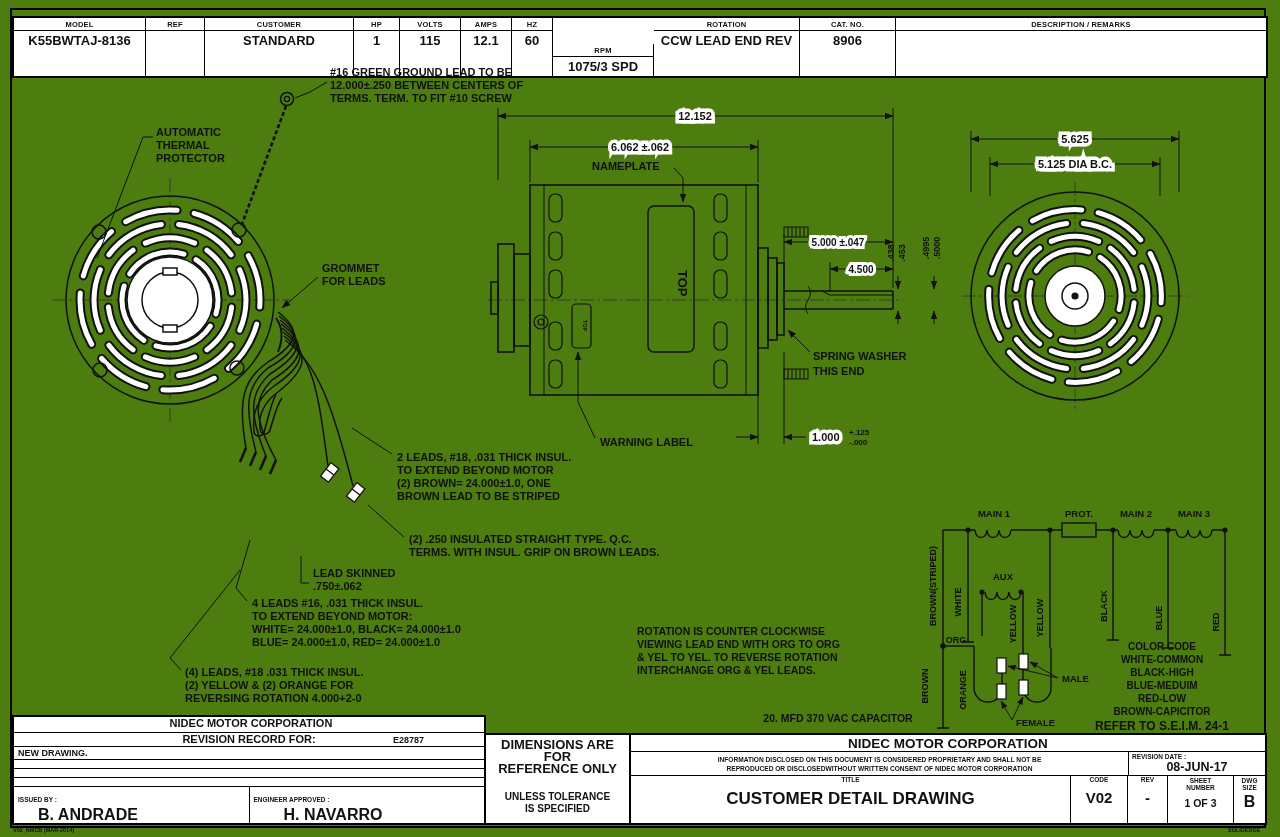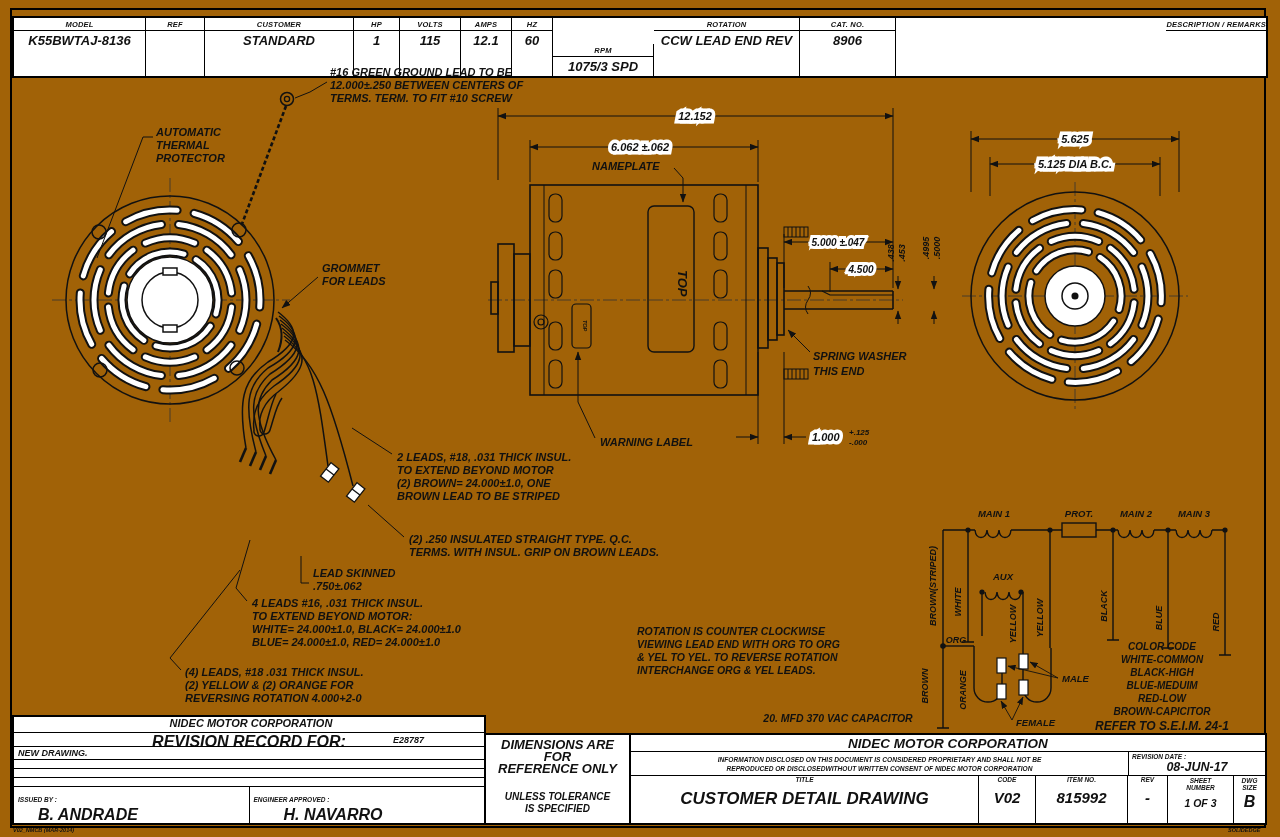--- a/index.html
+++ b/index.html
@@ -1,22 +1,22 @@
 <!DOCTYPE html>
 <html><head>
 <meta charset="utf-8">
 <style>
   html,body{margin:0;padding:0;background:#e8e8e8;}
-  .page{position:relative;width:1280px;height:837px;background:#a16207;overflow:hidden;
-        font-family:"Liberation Sans",sans-serif;color:#111;font-style:italic;}
+  .page{position:relative;width:1280px;height:837px;background:#4d7c0f;overflow:hidden;
+        font-family:"Liberation Sans",sans-serif;color:#111;}
   .frame{position:absolute;left:10px;top:8px;width:1252px;height:816px;border:2px solid #000;}
   
   .spec{position:absolute;left:12px;top:16px;width:1252px;display:flex;border:2px solid #000;background:#fff;}
   .spec .col{border-right:1px solid #000;display:flex;flex-direction:column;}
-  .spec .col:last-child{border-right:none;flex:1;align-items:flex-end;}
+  .spec .col:last-child{border-right:none;flex:1;}
   .spec .hd{height:12px;border-bottom:1.5px solid #000;font-size:7.5px;font-weight:bold;
             display:flex;align-items:center;justify-content:center;letter-spacing:.2px;}
   .spec .vl{height:19px;font-size:13px;font-weight:bold;display:flex;align-items:center;justify-content:center;white-space:nowrap;}
   
   svg{position:absolute;left:0;top:0;}
   text{font-family:"Liberation Sans",sans-serif;fill:#111;}
   .ann{font-size:11px;font-weight:bold;}
   .ann10{font-size:10.5px;font-weight:bold;}
   .dim{font-size:11px;font-weight:bold;paint-order:stroke fill;stroke:#fff;stroke-width:7px;}
   .dimS{font-size:10px;font-weight:bold;paint-order:stroke fill;stroke:#fff;stroke-width:6px;}
@@ -377,21 +377,21 @@
       <text x="1162" y="730" font-size="12" font-weight="bold" text-anchor="middle">REFER TO S.E.I.M. 24-1</text>
     </g>
   </svg>
 
   <div class="tb" style="left:12px;top:715px;width:474px;height:110px;">
     <div class="tbl-row" style="height:16px;padding-left:4px;display:flex;align-items:center;gap:5px;">
       <span style="font-size:11px;font-weight:bold;">NIDEC MOTOR CORPORATION</span>
       <span style="font-size:9px;font-weight:bold;">08-Jun-17</span>
     </div>
     <div class="tbl-row" style="height:14px;">
-      <div style="position:absolute;left:0;right:0;text-align:center;font-size:16px;font-weight:bold;">REVISION RECORD FOR:</div>
+      <div style="position:absolute;left:0;right:0;text-align:center;font-size:11px;font-weight:bold;">REVISION RECORD FOR:</div>
       <div style="position:absolute;left:355px;top:2px;font-size:9px;font-weight:bold;margin-left:24px;">E28787</div>
     </div>
     <div class="tbl-row" style="height:13px;padding-left:4px;font-size:9px;font-weight:bold;line-height:13px;">NEW DRAWING.</div>
     <div class="tbl-row" style="height:9px;"></div>
     <div class="tbl-row" style="height:9px;"></div>
     <div class="tbl-row" style="height:9px;"></div>
     <div style="display:flex;height:38px;">
       <div style="flex:1;border-right:1.5px solid #000;padding:1px 0 0 4px;">
         <span class="tiny">ISSUED BY :</span>
         <div style="font-size:16px;font-weight:bold;margin:0 0 0 20px;">B. ANDRADE</div>
@@ -429,24 +429,20 @@
     </div>
     <div style="display:flex;height:48px;">
       <div class="cell" style="flex:1;">
         <span class="tiny">TITLE</span>
         <div style="font-size:17px;font-weight:bold;margin-top:6px;">CUSTOMER  DETAIL  DRAWING</div>
       </div>
       <div class="cell" style="width:57px;">
         <span class="tiny">CODE</span>
         <div class="big" style="margin-top:6px;">V02</div>
       </div>
-      <div class="cell" style="width:92px;">
-        <span class="tiny">ITEM NO.</span>
-        <div class="big" style="margin-top:6px;">815992</div>
-      </div>
       <div class="cell" style="width:40px;">
         <span class="tiny">REV</span>
         <div class="big" style="margin-top:6px;">-</div>
       </div>
       <div class="cell" style="width:66px;">
         <span class="tiny" style="line-height:6.5px;margin-top:2px;">SHEET</span>
         <span class="tiny" style="line-height:6.5px;">NUMBER</span>
         <div style="font-size:10.5px;font-weight:bold;margin-top:6px;">1  OF  3</div>
       </div>
       <div class="cell" style="width:31px;">

